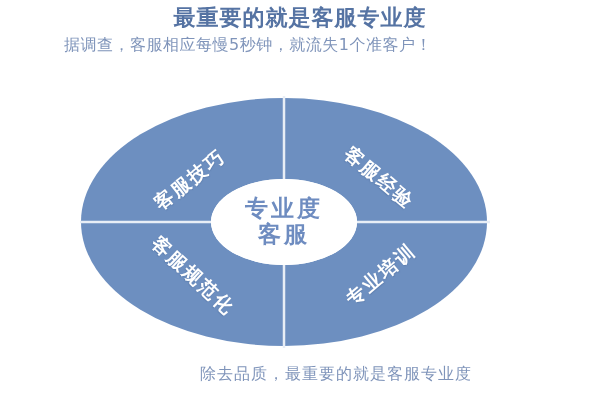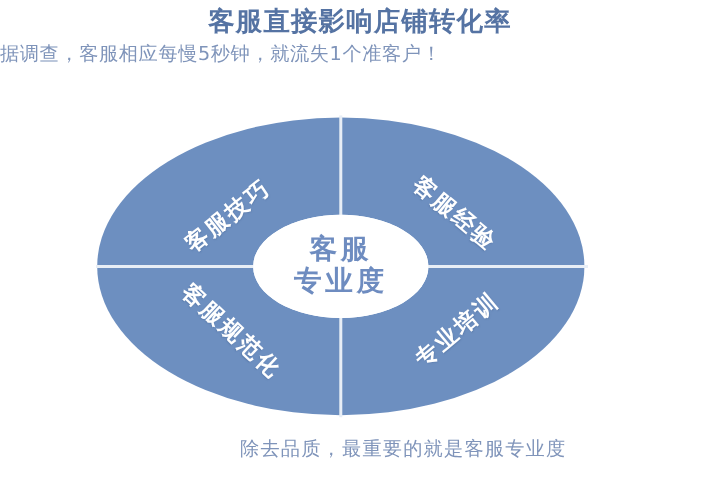--- a/index.html
+++ b/index.html
@@ -36,21 +36,21 @@
     letter-spacing: 1px;
     color: #5573a3;
     white-space: nowrap;
   }
 
   .subtitle {
     position: absolute;
     left: 0;
     top: 35px;
     width: 496px;
-    text-align: left;
+    text-align: center;
     font-size: 16px;
     letter-spacing: 0.5px;
     color: #7f94ba;
     white-space: nowrap;
   }
 
   
   .caption {
     position: absolute;
     left: 0;
@@ -122,21 +122,21 @@
     color: #6e8cc0;
     letter-spacing: 3px;
     display: block;
   }
 </style>
 </head>
 <body>
 
 <div id="slide">
 
-  <div class="title">客服直接影响店铺转化率</div>
+  <div class="title">最重要的就是客服专业度</div>
 
   <div class="subtitle">据调查，客服相应每慢5秒钟，就流失1个准客户！</div>
 
   <div class="diagram">
     <svg viewBox="0 0 410 252" xmlns="http://www.w3.org/2000/svg">
       <defs>
 
         <mask id="hubMask">
           <rect x="0" y="0" width="410" height="252" fill="#ffffff"></rect>
           <ellipse cx="204" cy="126" rx="73" ry="43" fill="#000000"></ellipse>
@@ -154,19 +154,19 @@
 
   <div class="quad-label quad-tl">客服技巧</div>
 
   <div class="quad-label quad-tr">客服经验</div>
 
   <div class="quad-label quad-bl">客服规范化</div>
 
   <div class="quad-label quad-br">专业培训</div>
 
   <div class="hub-text">
+    <span class="hub-line">专业度</span>
     <span class="hub-line">客服</span>
-    <span class="hub-line">专业度</span>
   </div>
 
   <div class="caption">除去品质，最重要的就是客服专业度</div>
 
 </div>
 
 </body></html>

